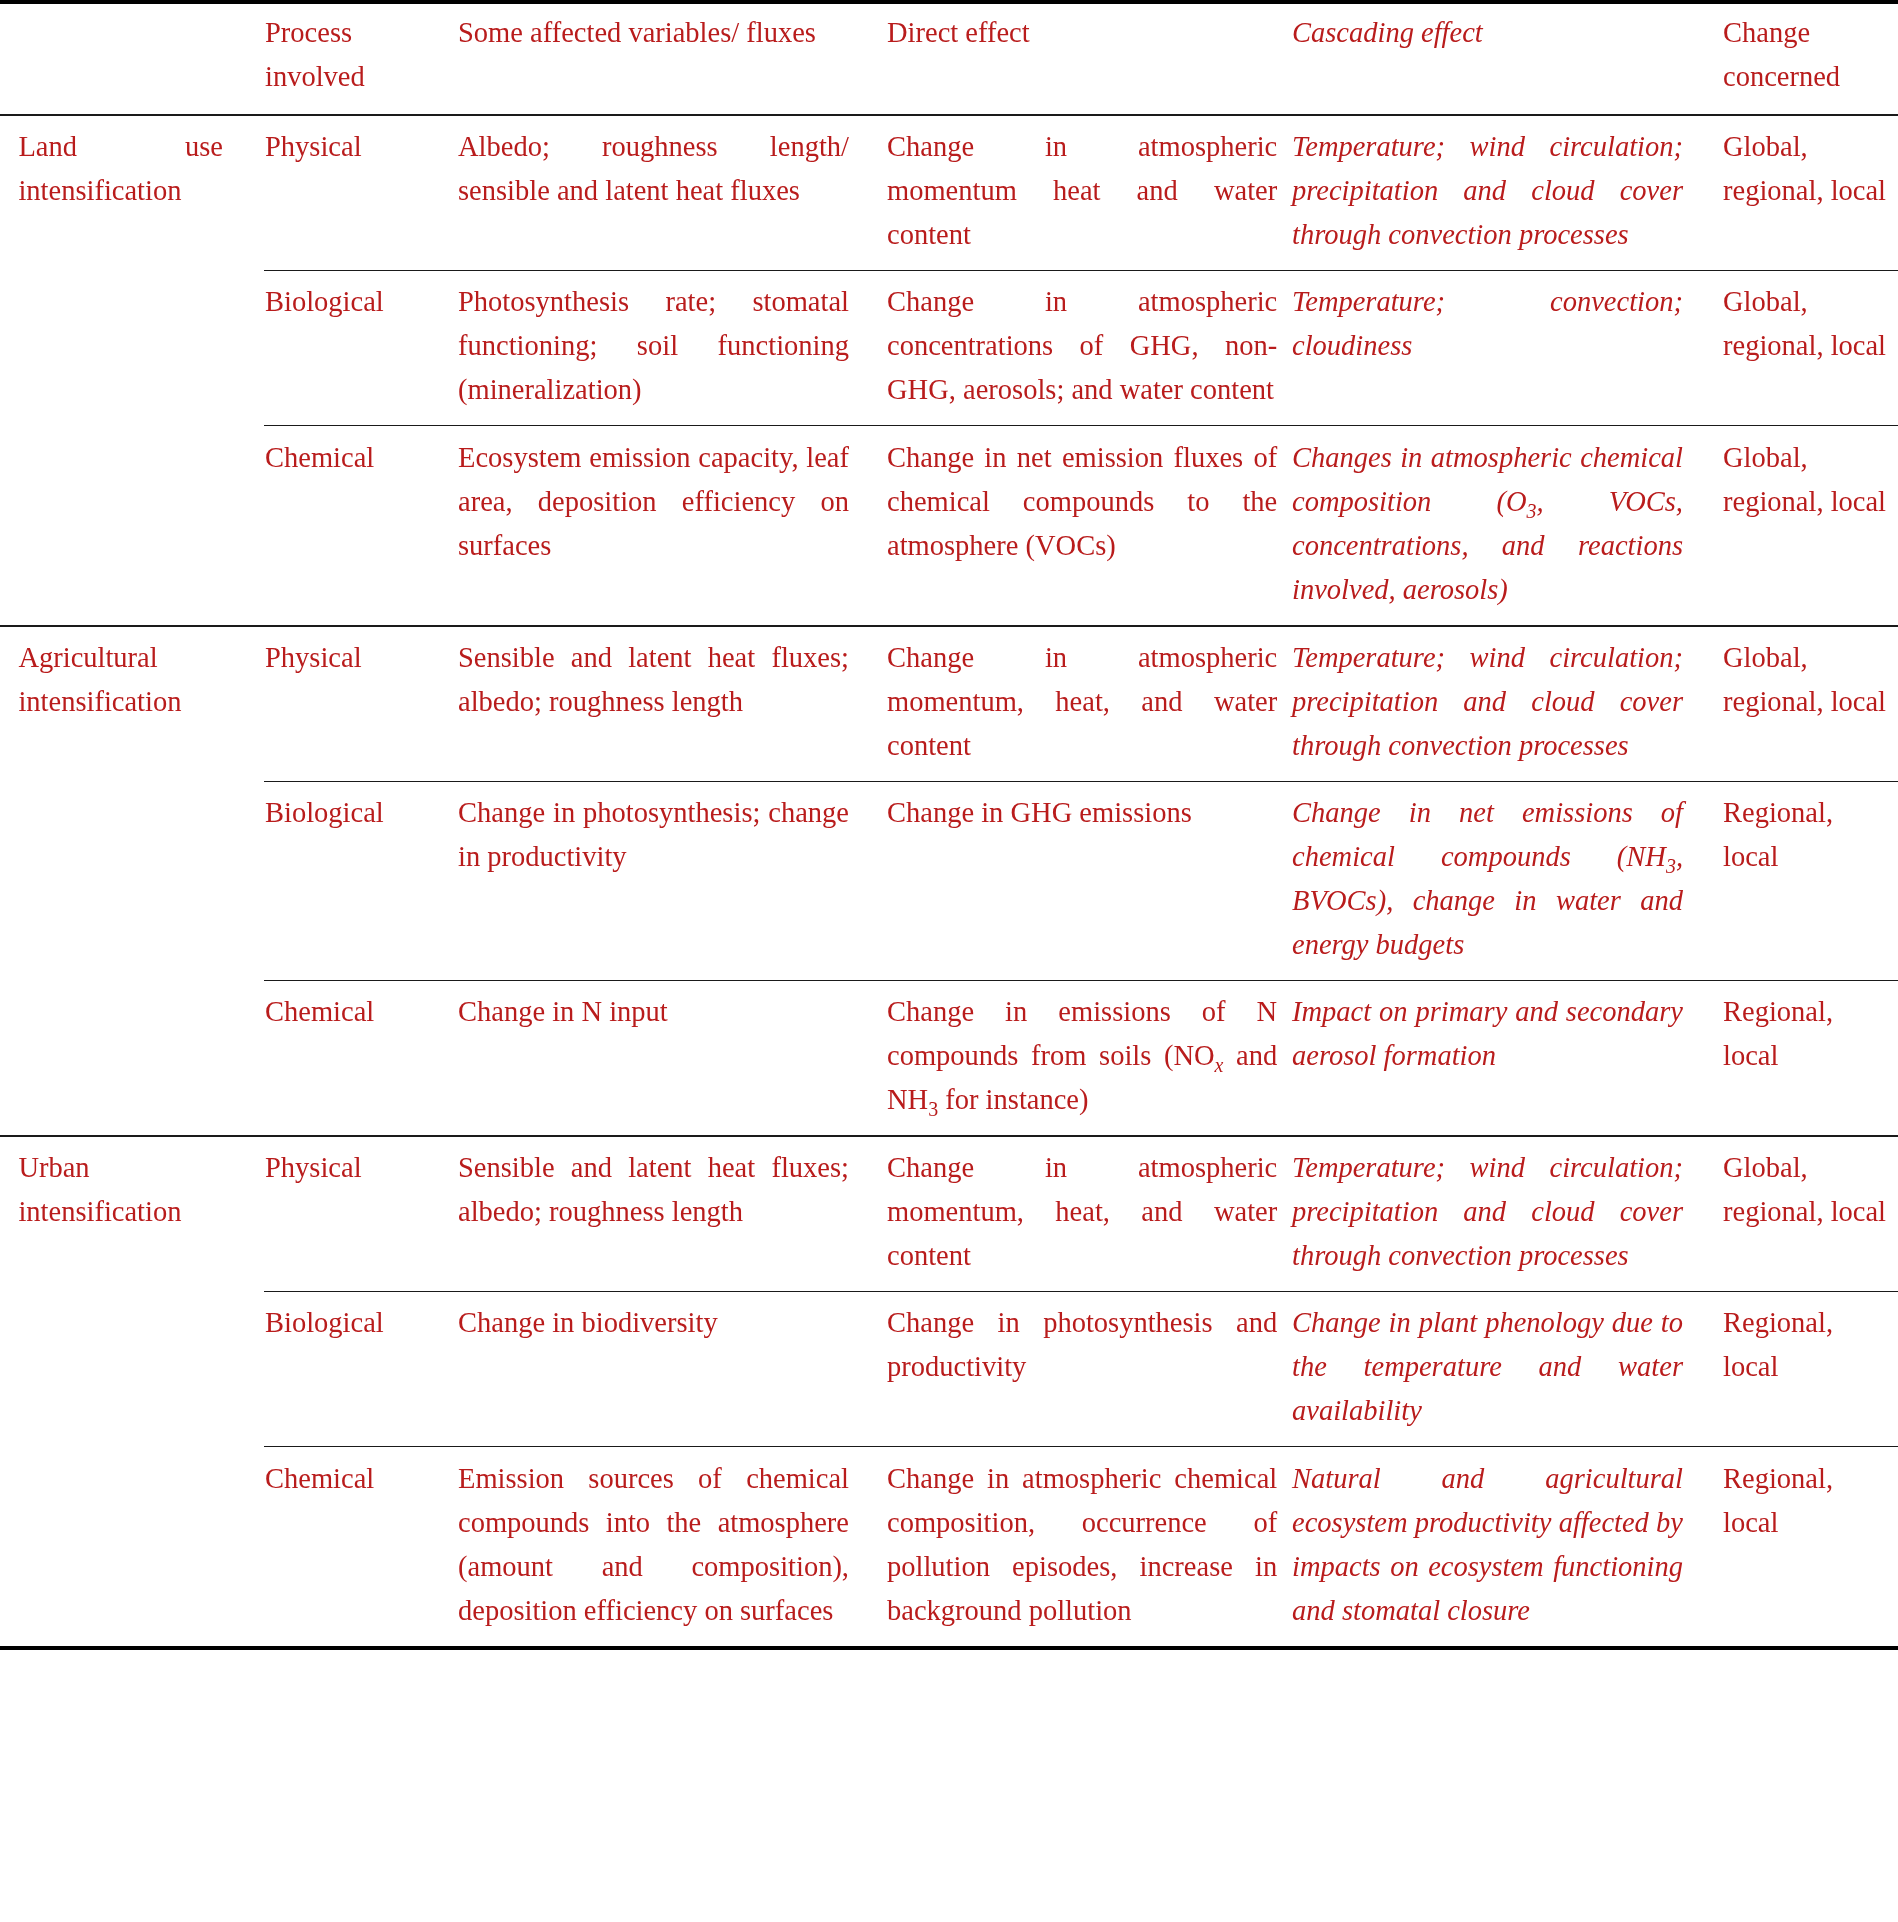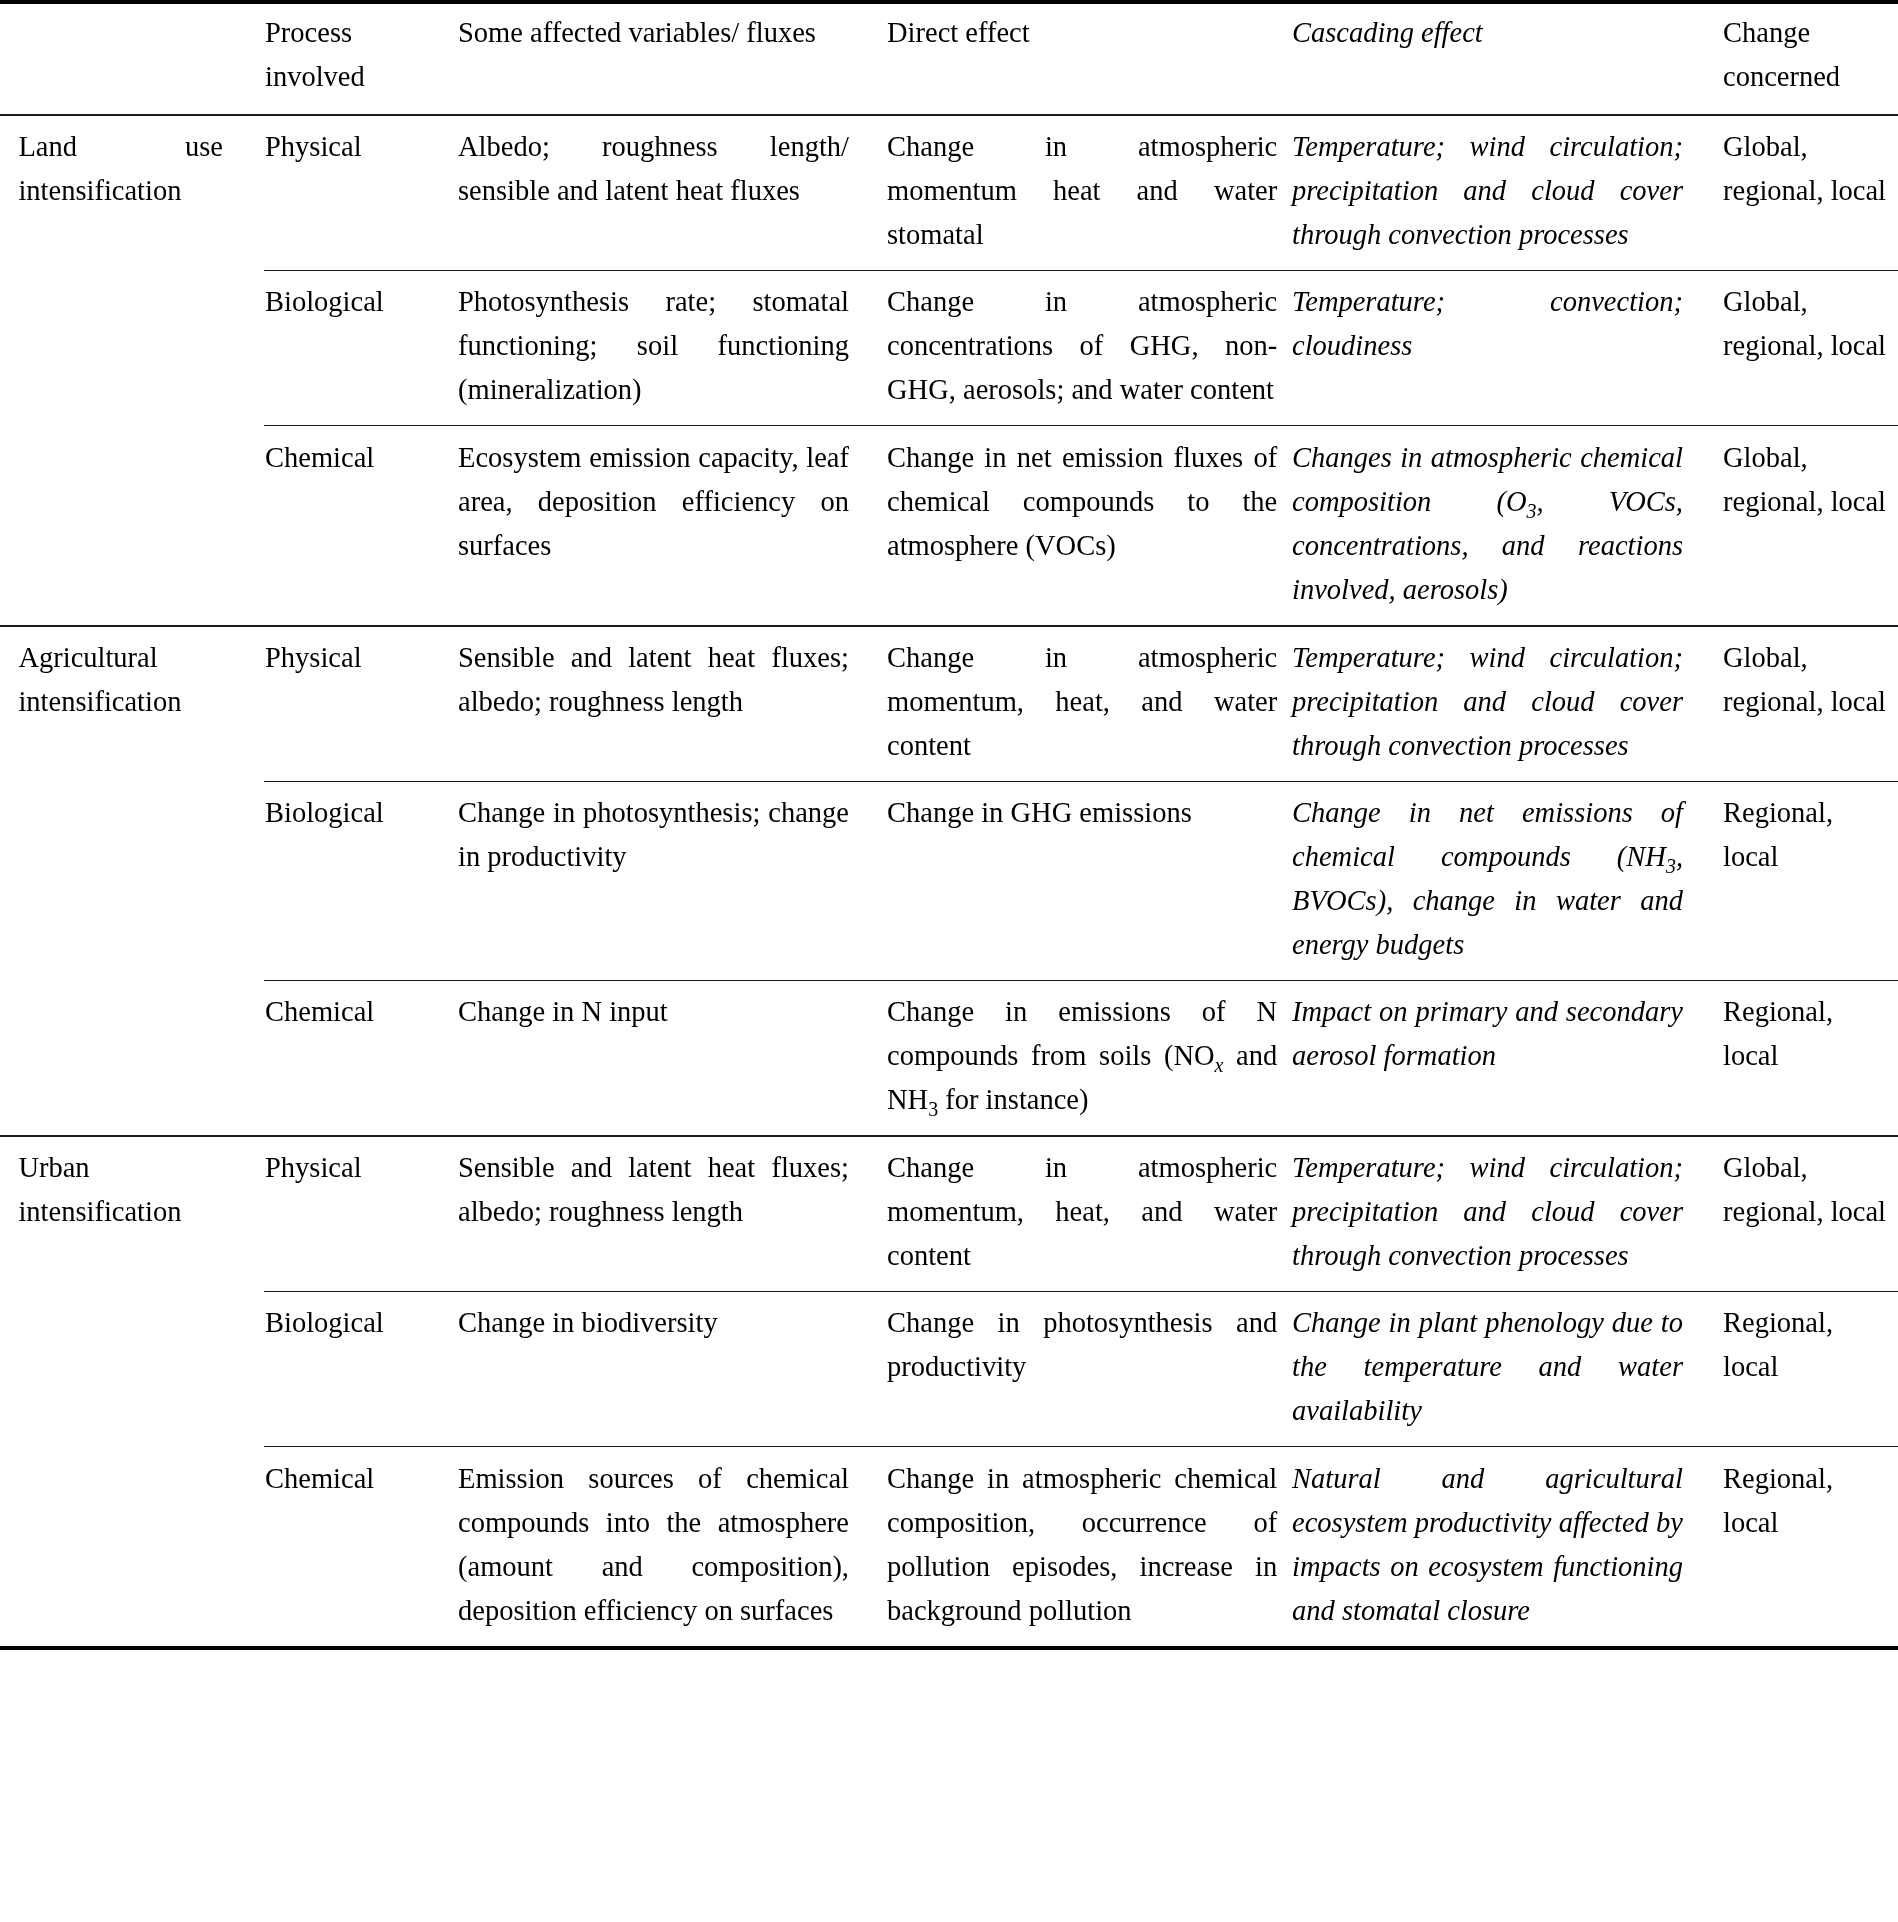--- a/index.html
+++ b/index.html
@@ -4,21 +4,21 @@
 <style>
   html, body {
     margin: 0;
     padding: 0;
     background: #ffffff;
   }
   .page {
     width: 1898px;
     background: #ffffff;
     font-family: "Liberation Serif", "DejaVu Serif", serif;
-    color: #000000;
+    color: #b91c1c;
   }
   table.effects {
     width: 1898px;
     table-layout: fixed;
     border-collapse: collapse;
     border-top: 4.6px solid #000000;
     border-bottom: 4.6px solid #000000;
     font-size: 28.5px;
     line-height: 44px;
   }
@@ -70,21 +70,21 @@
         <th class="c5">Cascading effect</th>
         <th class="c6">Change concerned</th>
       </tr>
     </thead>
     <tbody>
 
       <tr class="group-start">
         <td class="c1 group" rowspan="3">Land use intensification</td>
         <td class="c2">Physical</td>
         <td class="c3 just">Albedo; roughness length/ sensible and latent heat fluxes</td>
-        <td class="c4 just">Change in atmospheric momentum heat and water stomatal</td>
+        <td class="c4 just">Change in atmospheric momentum heat and water content</td>
         <td class="c5 just">Temperature; wind circulation; precipitation and cloud cover through convection processes</td>
         <td class="c6">Global, regional, local</td>
       </tr>
       <tr class="sub">
         <td class="c2">Biological</td>
         <td class="c3 just">Photosynthesis rate; stomatal functioning; soil functioning (mineralization)</td>
         <td class="c4 just">Change in atmospheric concentrations of GHG, non-GHG, aerosols; and water content</td>
         <td class="c5 just">Temperature; convection; cloudiness</td>
         <td class="c6">Global, regional, local</td>
       </tr>

